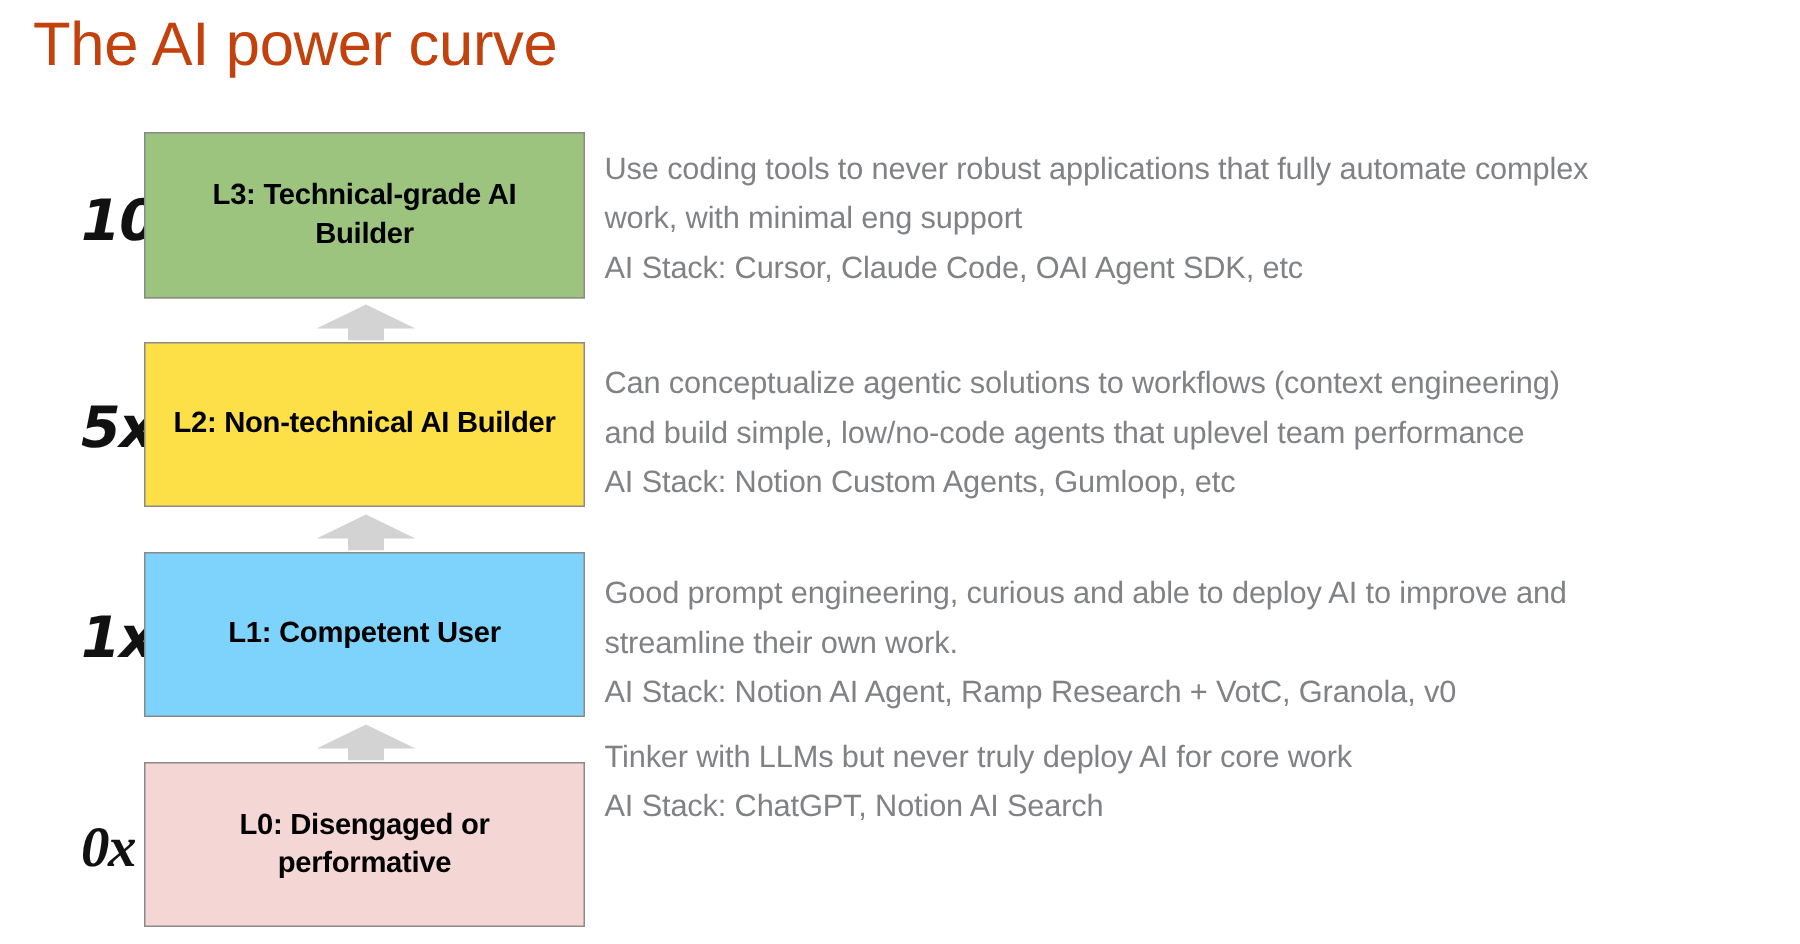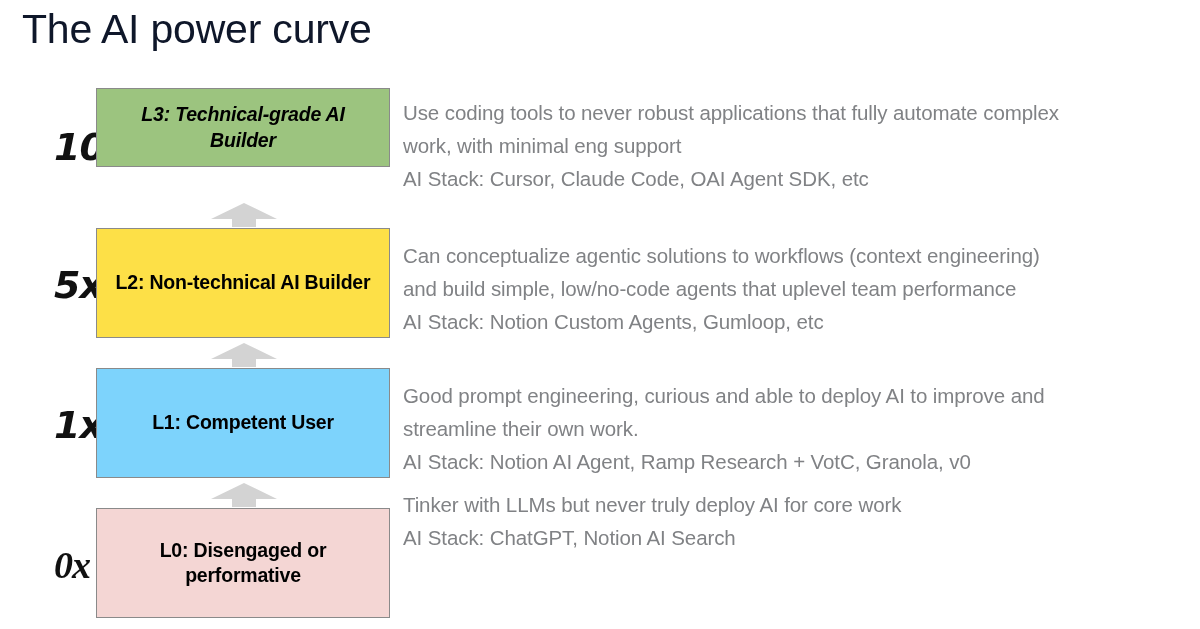--- a/index.html
+++ b/index.html
@@ -22,21 +22,21 @@
     background: #ffffff;
   }
 
   
   .title {
     position: absolute;
     left: 22px;
     top: 6px;
     font-size: 41px;
     font-weight: 300;
-    color: #0f172a;
+    color: #c2410c;
     letter-spacing: -0.2px;
     white-space: nowrap;
   }
 
   
   .row {
     position: absolute;
     left: 0;
     width: 1200px;
   }
@@ -101,21 +101,21 @@
 </head>
 <body>
 
 <div class="slide">
 
   <div class="title">The AI power curve</div>
 
   <div class="row" style="top:0;">
     <div class="multiplier" style="top:125px;">10x</div>
 
-    <div class="level-box" style="top:88px; height:79px; background:#9CC47F;font-style:italic;">
+    <div class="level-box" style="top:88px; height:111px; background:#9CC47F;">
       <span class="level-label">L3: Technical-grade AI Builder</span>
     </div>
 
     <div class="desc" style="top:96px;">
       <div class="desc-line">Use coding tools to never robust applications that fully automate complex</div>
       <div class="desc-line">work, with minimal eng support</div>
       <div class="desc-line">AI Stack: Cursor, Claude Code, OAI Agent SDK, etc</div>
     </div>
   </div>
 

